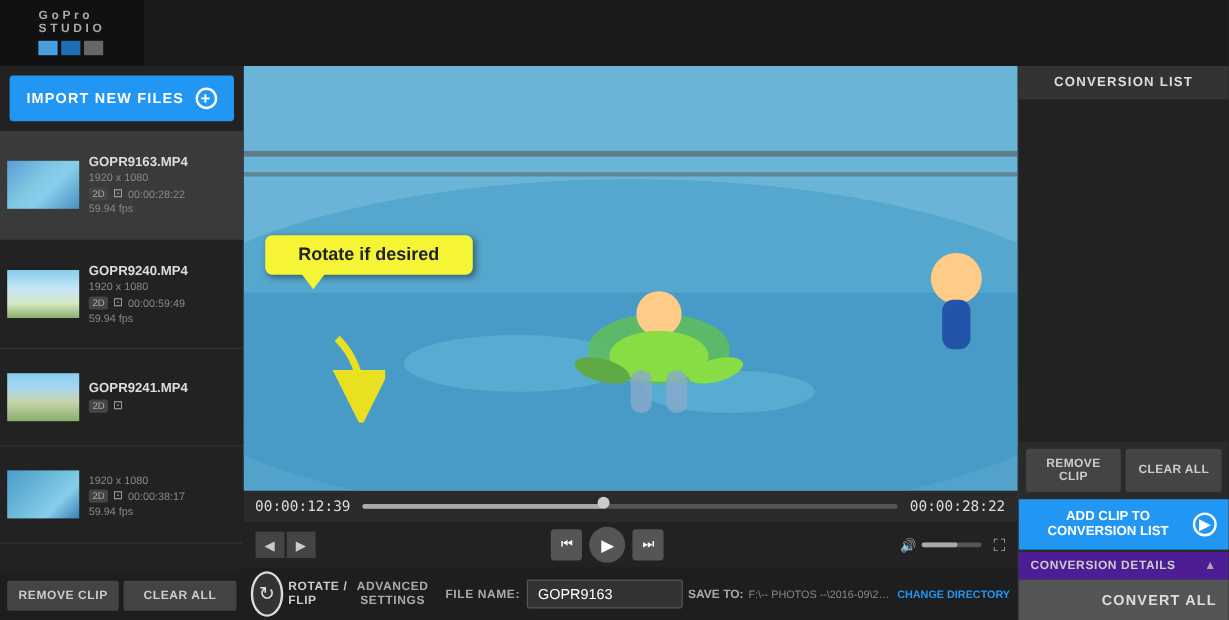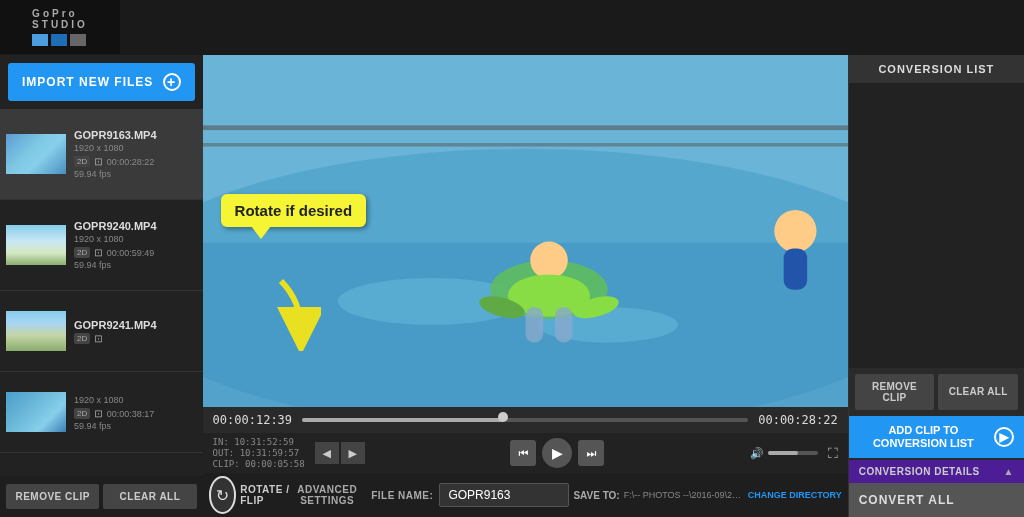--- a/index.html
+++ b/index.html
@@ -244,21 +244,21 @@
         radial-gradient(ellipse at 50% 50%, rgba(100,180,220,0.3) 0%, transparent 70%);
     }
 
     
     .tooltip-bubble {
       position: absolute;
       left: 18px;
       bottom: 180px;
       background: #f5f535;
       color: #222;
-      padding: 8px 14px;
+      padding: 8px 28px;
       border-radius: 6px;
       font-size: 15px;
       font-weight: bold;
       z-index: 10;
       box-shadow: 2px 2px 5px rgba(0,0,0,0.4);
     }
     .tooltip-bubble::after {
       content: '';
       position: absolute;
       bottom: -12px;
@@ -560,21 +560,21 @@
     .convert-all-btn {
       background: #555;
       color: #ddd;
       border: none;
       padding: 10px;
       font-size: 12px;
       font-weight: bold;
       letter-spacing: 1px;
       cursor: pointer;
       width: 100%;
-      text-align: left;
+      text-align: right;
     }
 
     
     .add-clip-btn {
       background: #2196f3;
       color: #fff;
       border: none;
       padding: 8px 10px;
       font-size: 11px;
       font-weight: bold;
@@ -739,25 +739,20 @@
       <div class="timeline-area">
         <div class="timeline-track">
           <div class="timeline-progress"></div>
         </div>
         <div class="timeline-handle"></div>
       </div>
       <span class="time-end">00:00:28:22</span>
     </div>
 
     <div class="in-out-bar">
-      <div class="in-out-info">
-        <span>IN: 10:31:52:59</span>
-        <span>OUT: 10:31:59:57</span>
-        <span>CLIP: 00:00:05:58</span>
-      </div>
       <div class="nav-arrows">
         <button class="nav-arrow-btn">◀</button>
         <button class="nav-arrow-btn">▶</button>
       </div>
       <div style="flex:1;display:flex;justify-content:center;">
         <div class="playback-controls">
           <button class="play-btn-small">⏮</button>
           <button class="play-btn">▶</button>
           <button class="play-btn-small">⏭</button>
         </div>

